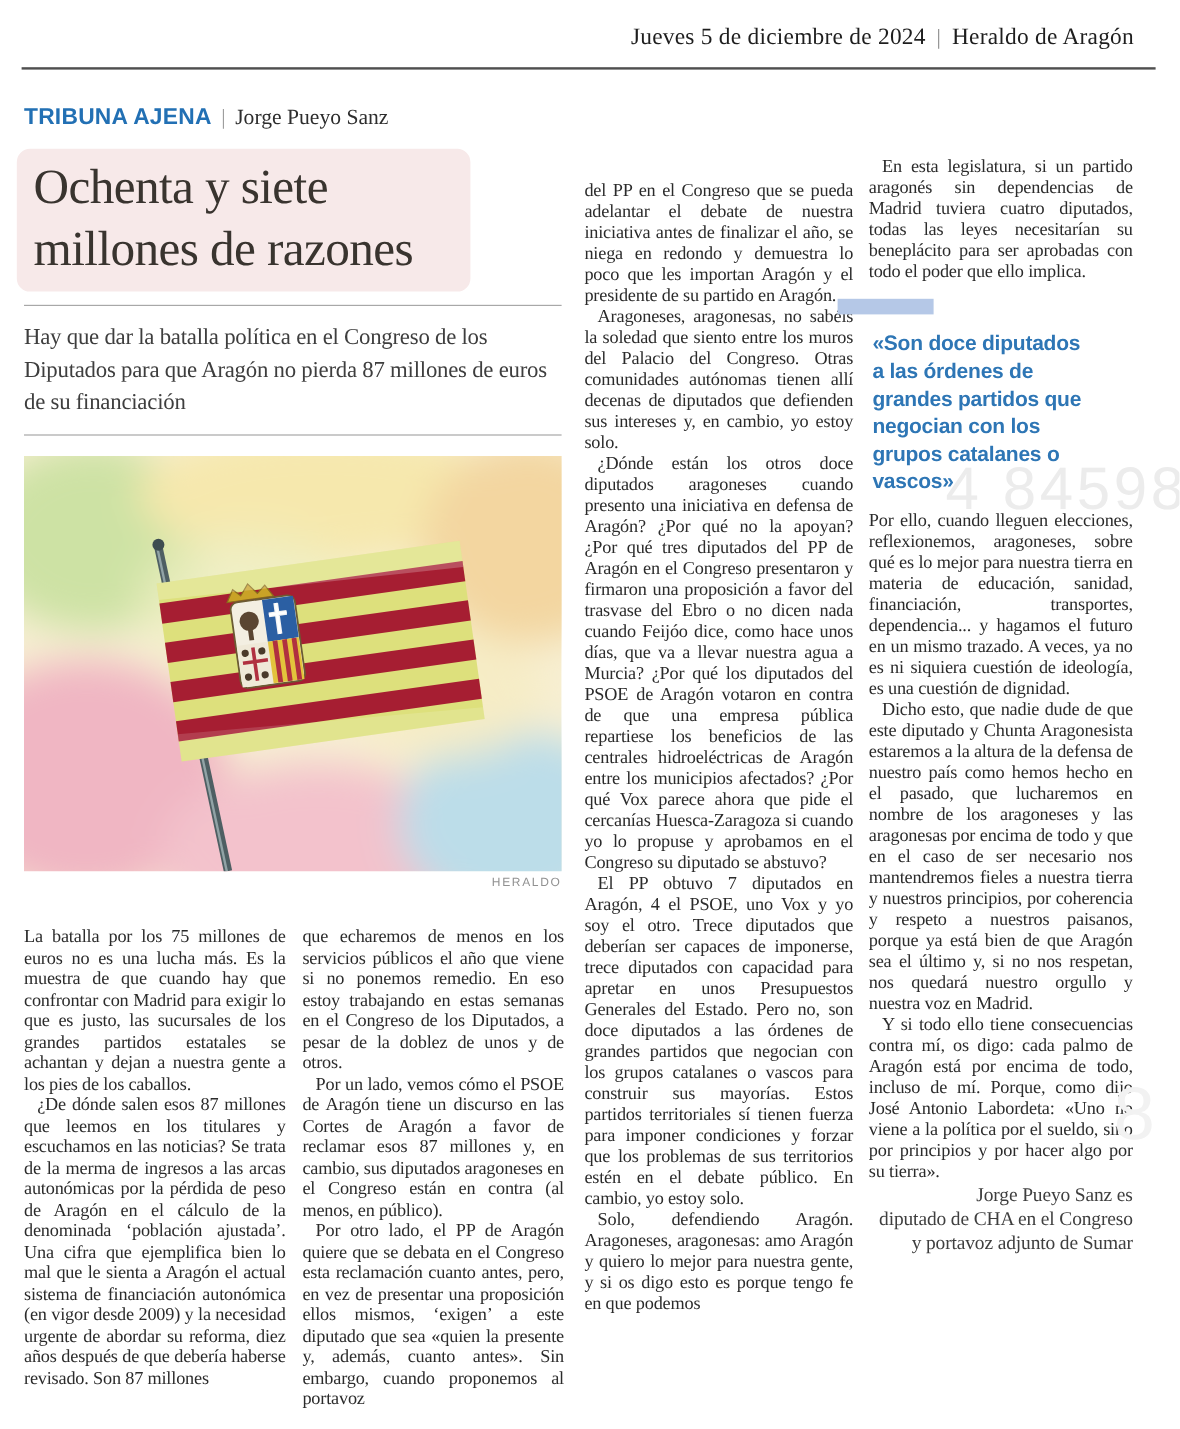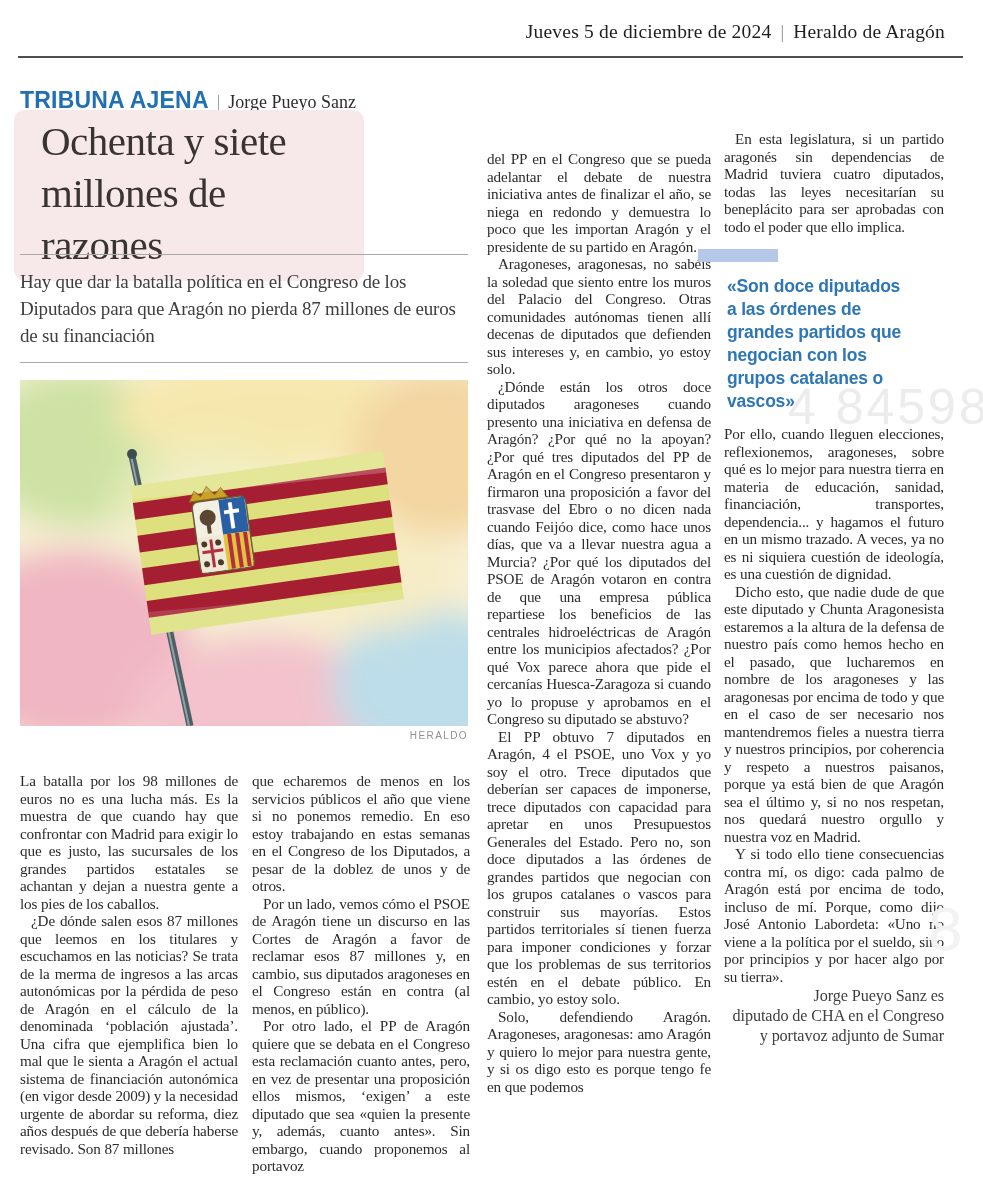--- a/index.html
+++ b/index.html
@@ -11,26 +11,26 @@
   body{background:#ffffff;font-family:"Liberation Serif",serif;}
   .page{position:relative;width:983px;height:1191px;background:#fff;overflow:hidden;margin:0 auto;}
 
   
   .masthead{position:absolute;top:21px;right:38px;font-size:19.5px;color:#1e1e1e;letter-spacing:.2px;}
   .masthead .sep{color:#8a8a8a;font-weight:400;margin:0 9px;font-size:18px;}
   .masthead-rule{position:absolute;top:56px;left:18px;right:20px;border-top:2px solid var(--rule_dark);}
 
   
   .kicker-row{position:absolute;top:87px;left:20px;white-space:nowrap;}
-  .kicker{font-family:"Liberation Sans",sans-serif;font-weight:700;font-size:23px;color:var(--kicker_blue);letter-spacing:.2px;}
+  .kicker{font-family:"Liberation Sans",sans-serif;font-weight:700;font-size:19px;color:var(--kicker_blue);letter-spacing:.2px;}
   .kicker-sep{color:#9a9a9a;font-size:18px;margin:0 8px;font-weight:400;}
   .kicker-author{font-size:18px;color:#2d2d2d;}
 
   
-  .headline-box{position:absolute;top:110px;left:14px;width:350px;min-height:114px;background:var(--headline_bg);border-radius:11px;padding:5px 14px 10px 27px;}
+  .headline-box{position:absolute;top:124px;left:14px;width:378px;min-height:114px;background:var(--headline_bg);border-radius:11px;padding:5px 14px 10px 14px;}
   .headline{font-weight:400;font-size:41px;line-height:52px;color:#39342f;letter-spacing:-.5px;}
 
   
   .rule{position:absolute;left:20px;width:448px;border-top:1px solid var(--rule_light);}
   .rule-a{top:254px;}
   .rule-b{top:362px;}
   .standfirst{position:absolute;top:268px;left:20px;width:452px;font-size:19px;line-height:27px;color:#3e3e3e;letter-spacing:-.2px;}
 
   
   .illustration{position:absolute;top:380px;left:20px;width:448px;height:346px;}
@@ -130,21 +130,21 @@
         </g>
         <path d="M120 88 L375 88 L375 110 L120 102 Z" fill="#ffffff" opacity="0.22"></path>
         <path d="M120 215 L375 228 L375 238 L120 238 Z" fill="#ffffff" opacity="0.14"></path>
       </g>
     </svg>
   </figure>
   <div class="credit">HERALDO</div>
 
   <div class="col col1">
 
-  <p class="para">La batalla por los 98 millones de euros no es una lucha más. Es la muestra de que cuando hay que confrontar con Madrid para exigir lo que es justo, las sucursales de los grandes partidos estatales se achantan y dejan a nuestra gente a los pies de los caballos.</p>
+  <p class="para">La batalla por los 75 millones de euros no es una lucha más. Es la muestra de que cuando hay que confrontar con Madrid para exigir lo que es justo, las sucursales de los grandes partidos estatales se achantan y dejan a nuestra gente a los pies de los caballos.</p>
       <p class="para indent">¿De dónde salen esos 87 millones que leemos en los titulares y escuchamos en las noticias? Se trata de la merma de ingresos a las arcas autonómicas por la pérdida de peso de Aragón en el cálculo de la denominada ‘población ajustada’. Una cifra que ejemplifica bien lo mal que le sienta a Aragón el actual sistema de financiación autonómica (en vigor desde 2009) y la necesidad urgente de abordar su reforma, diez años después de que debería haberse revisado. Son 87 millones</p>
     </div>
 
   <div class="col col2">
 
   <p class="para">que echaremos de menos en los servicios públicos el año que viene si no ponemos remedio. En eso estoy trabajando en estas semanas en el Congreso de los Diputados, a pesar de la doblez de unos y de otros.</p>
       <p class="para indent">Por un lado, vemos cómo el PSOE de Aragón tiene un discurso en las Cortes de Aragón a favor de reclamar esos 87 millones y, en cambio, sus diputados aragoneses en el Congreso están en contra (al menos, en público).</p>
       <p class="para indent">Por otro lado, el PP de Aragón quiere que se debata en el Congreso esta reclamación cuanto antes, pero, en vez de presentar una proposición ellos mismos, ‘exigen’ a este diputado que sea «quien la presente y, además, cuanto antes». Sin embargo, cuando proponemos al portavoz</p>
     </div>
 

